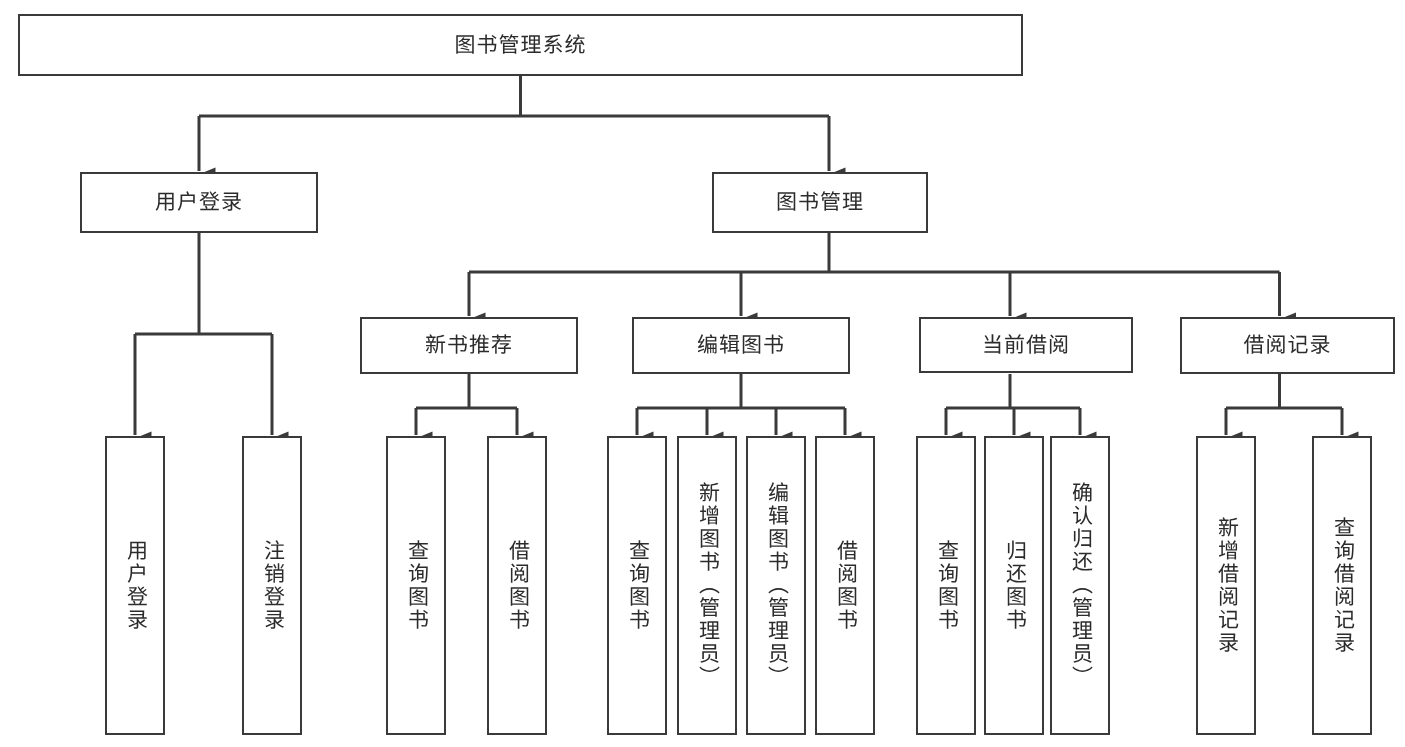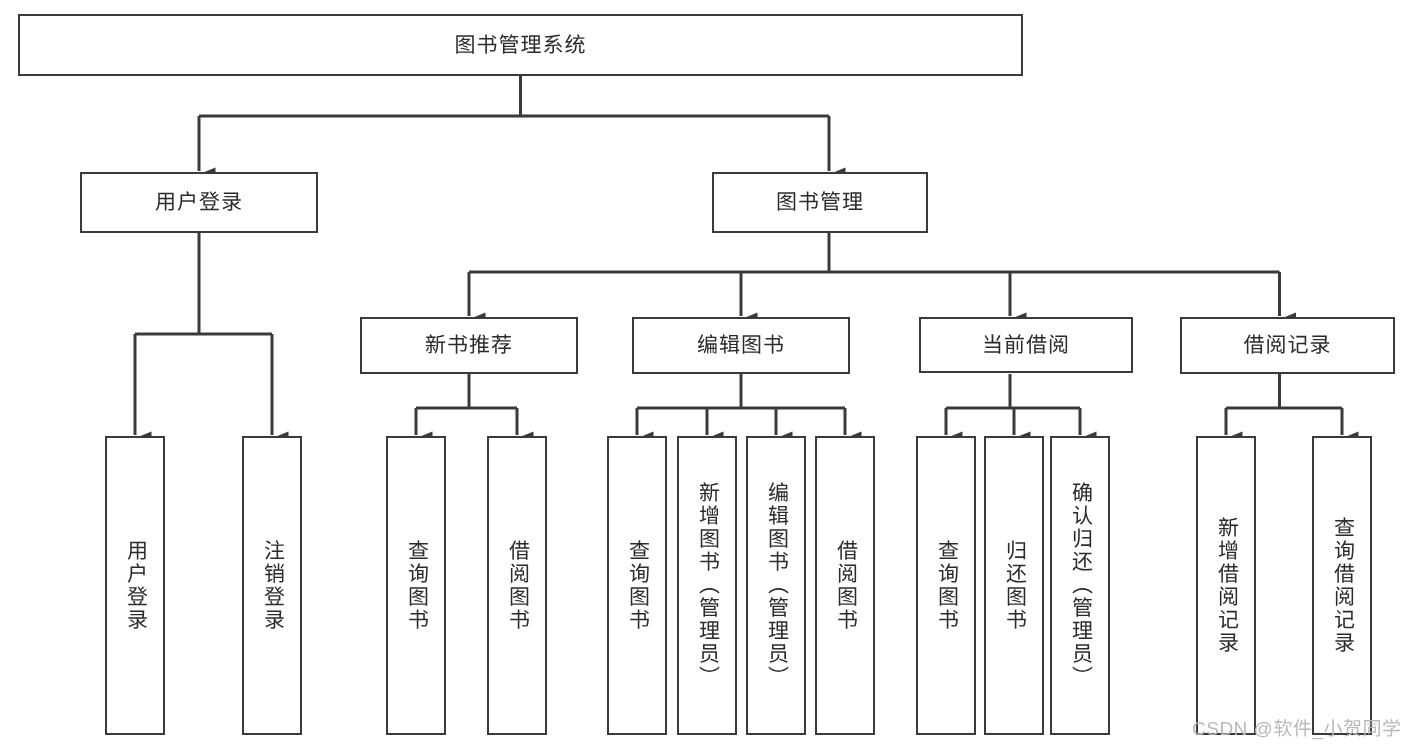--- a/index.html
+++ b/index.html
@@ -173,14 +173,13 @@
         <span class="label">确认归还（管理员）</span>
       </div>
       <div class="node vertical" style="left: 1196px; top: 436px; width: 60px; height: 299px;">
         <span class="label">新增借阅记录</span>
       </div>
       <div class="node vertical" style="left: 1312px; top: 436px; width: 60px; height: 299px;">
         <span class="label">查询借阅记录</span>
       </div>
     </div>
 
-  <div class="watermark" style="left:1192px; top:713px;">CSDN @软件_小贺同学</div>
 </div>
 
 </body></html>

